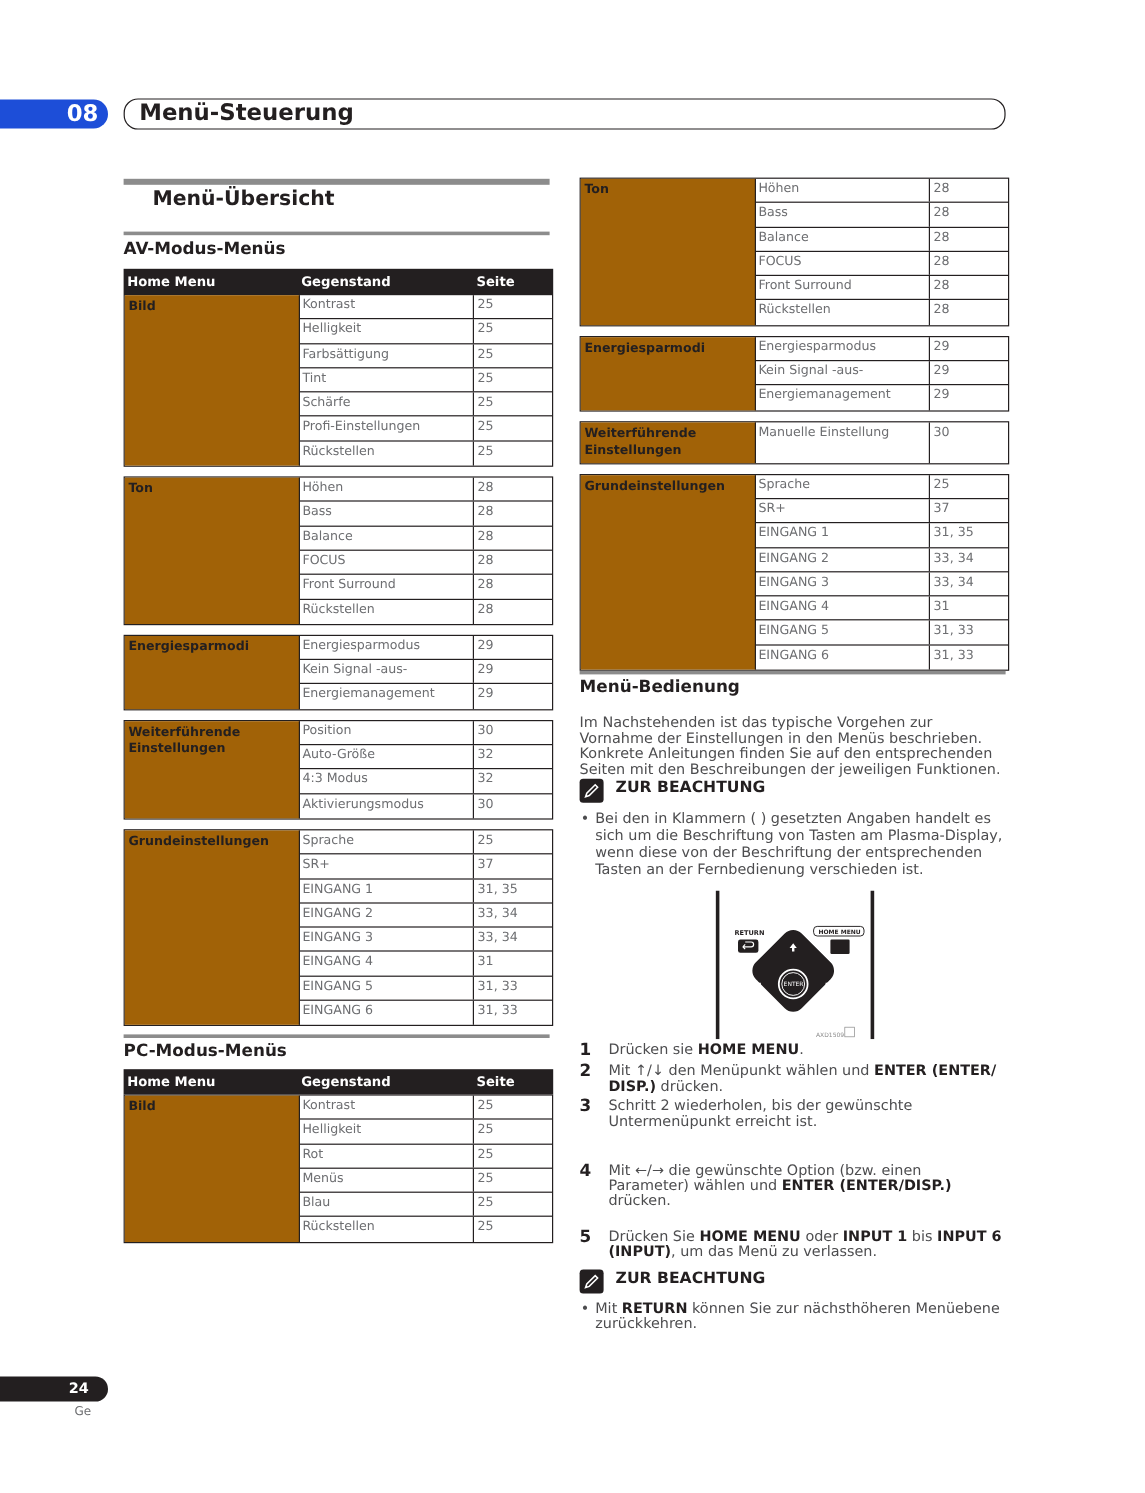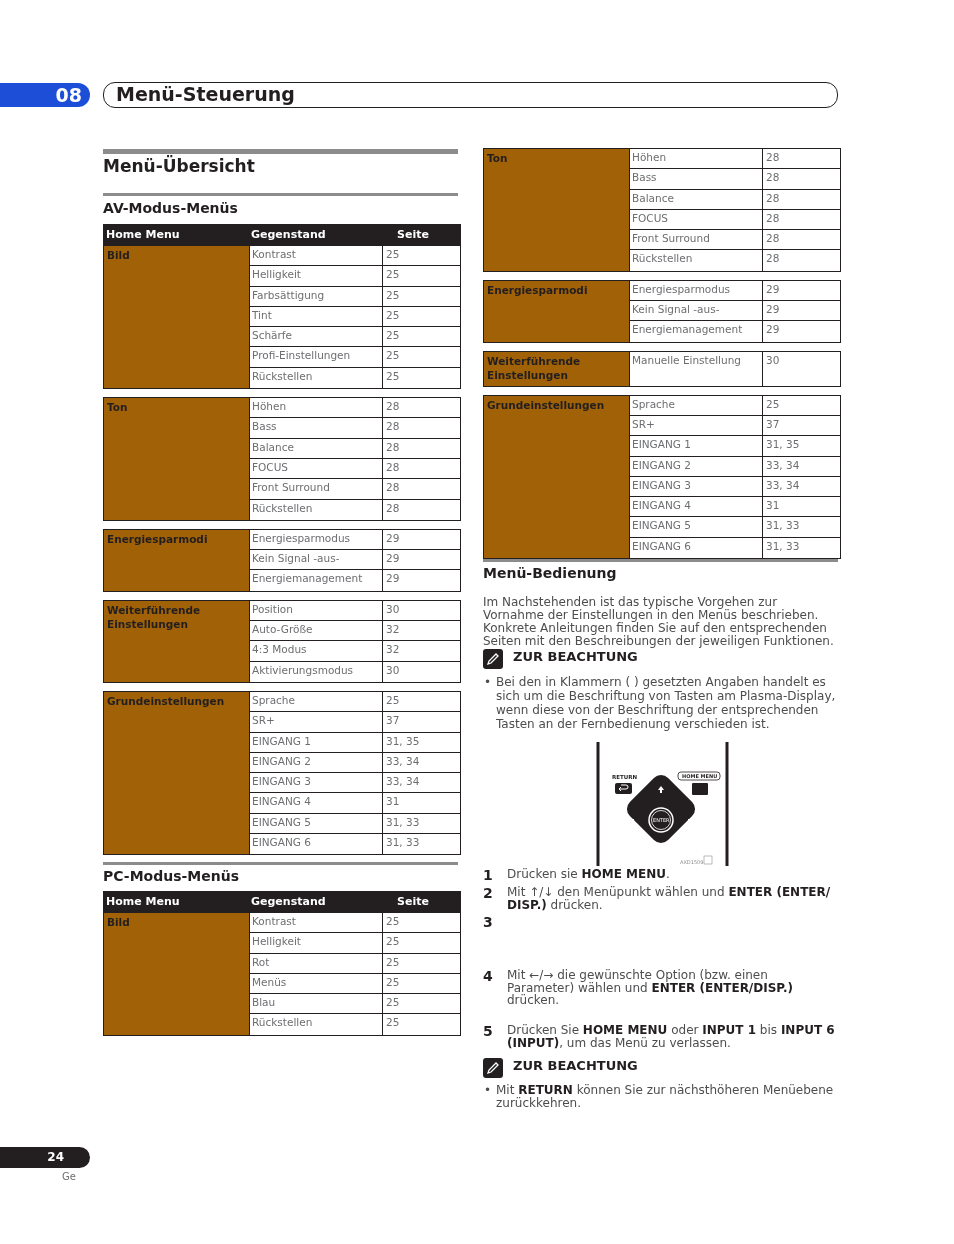--- a/index.html
+++ b/index.html
@@ -7,35 +7,35 @@
   body { position: relative; font-family: "DejaVu Sans", sans-serif; color: #231f20; overflow: hidden; }
 
   
   .chapter-tab { position: absolute; left: 0; top: 83px; width: 90px; height: 24px; background: #1d4ed8; border-radius: 0 12px 12px 0; color: #fff; font-weight: bold; font-size: 19px; text-align: right; padding-right: 8px; line-height: 24px; }
   .chapter-title-box { position: absolute; left: 103px; top: 82px; width: 735px; height: 26px; border: 1px solid #231f20; border-radius: 12px; }
   .chapter-title { position: absolute; left: 116px; top: 80px; font-size: 19px; font-weight: bold; line-height: 28px; }
 
   
   .rule-thick { position: absolute; height: 5px; background: #8c8c8c; }
   .rule-thin { position: absolute; height: 3px; background: #8c8c8c; }
-  .h1 { position: absolute; font-size: 17px; font-weight: bold; }
+  .h1 { position: absolute; font-size: 17px; font-weight: bold; margin-left: 24px; }
   .h2 { position: absolute; font-size: 14px; font-weight: bold; }
 
   
   .tbl { position: absolute; width: 358px; }
   .tbl-head { display: flex; height: 21px; background: #231f20; color: #fff; font-size: 11px; font-weight: bold; line-height: 21px; }
   .tbl-head .c1 { width: 146px; padding-left: 3px; }
   .tbl-head .c2 { width: 145px; padding-left: 2px; }
   .tbl-head .c3 { flex: 1; padding-left: 3px; }
   .group { display: flex; border: 1px solid #231f20; margin-bottom: 8px; }
   .group .gname { width: 146px; background: #a16207; font-size: 10.5px; font-weight: bold; padding: 2px 3px; line-height: 14px; border-right: 1px solid #231f20; }
   .group .rows { flex: 1; }
   .row { display: flex; height: 20.3px; border-bottom: 1px solid #231f20; font-size: 10.5px; color: #6d6e71; line-height: 16px; }
   .row:last-child { border-bottom: none; }
-  .row .item { width: 133px; padding-left: 2px; border-right: 1px solid #231f20; }
+  .row .item { width: 145px; padding-left: 2px; border-right: 1px solid #231f20; }
   .row .page { flex: 1; padding-left: 3px; }
   .group.tall .row { height: 34px; }
 
   
   .para { position: absolute; font-size: 12px; line-height: 13px; color: #4d4d4f; }
   .note-head { position: absolute; display: flex; align-items: flex-start; font-size: 13px; font-weight: bold; }
   .note-icon { width: 20px; height: 20px; background: #231f20; border-radius: 3px; margin-right: 10px; display: flex; align-items: center; justify-content: center; }
   .bullet { position: absolute; font-size: 12px; line-height: 14px; color: #4d4d4f; padding-left: 12px; }
   .bullet::before { content: "•"; position: absolute; left: 0; top: 0; }
   .bullet b, .step b { color: #231f20; }
@@ -43,21 +43,21 @@
   .step { position: absolute; display: flex; font-size: 12px; line-height: 12.5px; color: #4d4d4f; }
   .step .num { width: 24px; font-size: 14px; font-weight: bold; color: #231f20; line-height: 14px; }
   .step .txt { width: 330px; }
   .sub-bullet { position: relative; padding-left: 12px; margin-top: 1px; }
   .sub-bullet::before { content: "•"; position: absolute; left: 0; }
 
   
   .remote { position: absolute; left: 596px; top: 742px; width: 134px; height: 124px; }
 
   
-  .page-tab { position: absolute; left: 0; top: 1147px; width: 90px; height: 21px; background: #231f20; border-radius: 0 11px 11px 0; color: #fff; font-weight: bold; font-size: 12px; text-align: right; padding-right: 26px; line-height: 21px; }
+  .page-tab { position: absolute; left: 0; top: 1147px; width: 90px; height: 21px; background: #231f20; border-radius: 0 11px 11px 0; color: #fff; font-weight: bold; font-size: 12px; text-align: right; padding-right: 16px; line-height: 21px; }
   .page-lang { position: absolute; left: 62px; top: 1171px; font-size: 10px; color: #6d6e71; }
 </style>
 </head>
 <body>
 
 <div class="chapter-tab">08</div>
 <div class="chapter-title-box"></div>
 <div class="chapter-title">Menü-Steuerung</div>
 
 <div class="rule-thick" style="left:103px; top:149px; width:355px;"></div>
@@ -392,21 +392,21 @@
 <div class="step" style="left:483px; top:868px;">
   <span class="num">1</span>
   <span class="txt"><span>Drücken sie </span><b>HOME MENU</b><span>.</span></span>
 </div>
 <div class="step" style="left:483px; top:886px;">
   <span class="num">2</span>
   <span class="txt"><span>Mit ↑/↓ den Menüpunkt wählen und </span><b>ENTER (ENTER/ DISP.)</b><span> drücken.</span></span>
 </div>
 <div class="step" style="left:483px; top:915px;">
   <span class="num">3</span>
-  <span class="txt"></span>
+  <span class="txt"><span>Schritt 2 wiederholen, bis der gewünschte Untermenüpunkt erreicht ist.</span></span>
 </div>
 <div class="step" style="left:483px; top:969px;">
   <span class="num">4</span>
   <span class="txt"><span>Mit ←/→ die gewünschte Option (bzw. einen Parameter) wählen und </span><b>ENTER (ENTER/DISP.)</b><span> drücken.</span></span>
 </div>
 <div class="step" style="left:483px; top:1024px;">
   <span class="num">5</span>
   <span class="txt"><span>Drücken Sie </span><b>HOME MENU</b><span> oder </span><b>INPUT 1</b><span> bis </span><b>INPUT 6 (INPUT)</b><span>, um das Menü zu verlassen.</span></span>
 </div>
 

